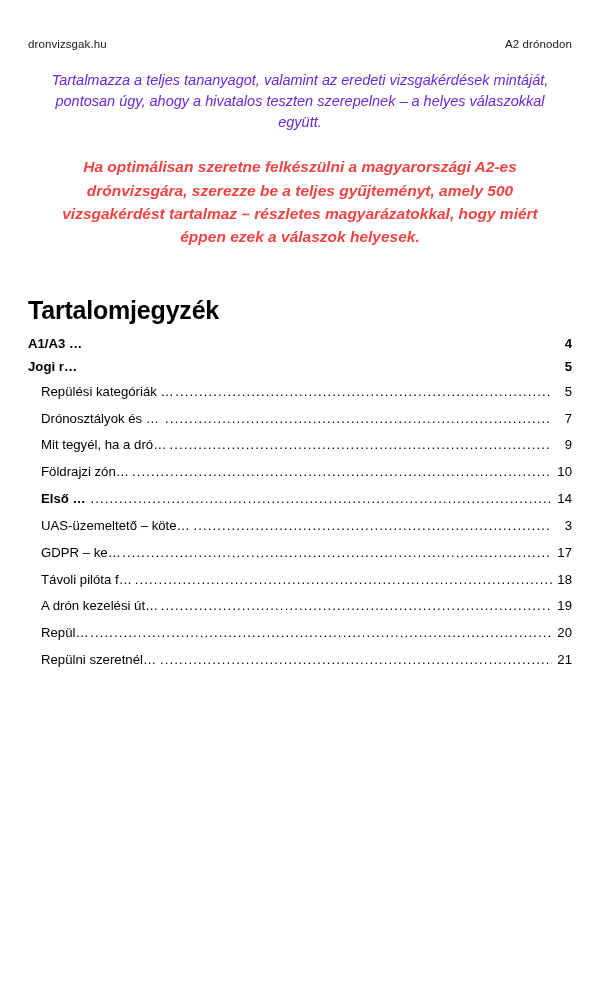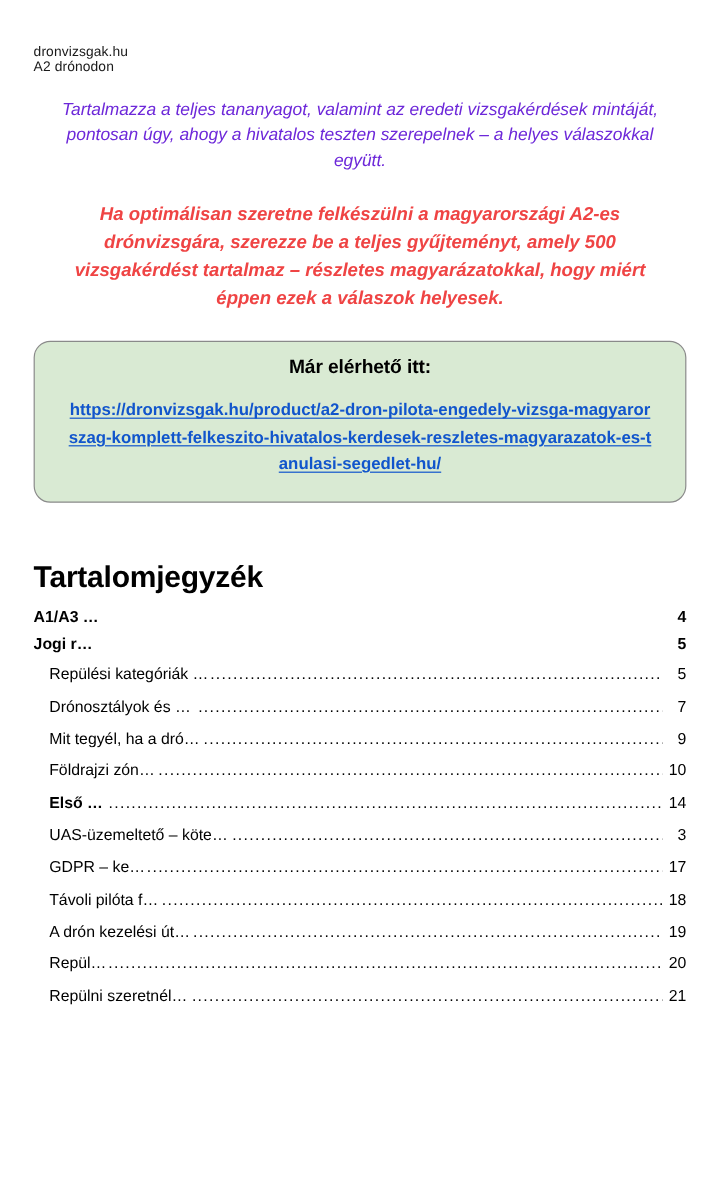--- a/index.html
+++ b/index.html
@@ -25,21 +25,20 @@
 
   
   .running-header {
     display: flex;
     justify-content: space-between;
     align-items: baseline;
     padding-top: 38px;
     font-size: 11.5px;
     color: #1a1a1a;
     letter-spacing: 0.1px;
-    flex-direction: column;
   }
 
   
   .doc-title {
     margin: 26px 0 0 0;
     padding: 0 14px;
     font-size: 23.5px;
     line-height: 1.30;
     font-weight: bold;
     text-align: center;
@@ -179,24 +178,20 @@
   <div class="running-header">
     <span>dronvizsgak.hu</span>
     <span>A2 drónodon</span>
   </div>
 
 
   <p class="subtitle">Tartalmazza a teljes tananyagot, valamint az eredeti vizsgakérdések mintáját, pontosan úgy, ahogy a hivatalos teszten szerepelnek – a helyes válaszokkal együtt.</p>
 
   <p class="lead">Ha optimálisan szeretne felkészülni a magyarországi A2-es drónvizsgára, szerezze be a teljes gyűjteményt, amely 500 vizsgakérdést tartalmaz – részletes magyarázatokkal, hogy miért éppen ezek a válaszok helyesek.</p>
 
-  <div class="callout">
-    <div class="callout-heading">Már elérhető itt:</div>
-    <a class="callout-link">https://dronvizsgak.hu/product/a2-dron-pilota-engedely-vizsga-magyarorszag-komplett-felkeszito-hivatalos-kerdesek-reszletes-magyarazatok-es-tanulasi-segedlet-hu/</a>
-  </div>
 
   <div class="toc">
     <div class="toc-title">Tartalomjegyzék</div>
     <div>
         <div class="toc-row level-1">
           <span class="toc-label bold-label">A1/A3 Nyílt kategória</span>
           <span class="toc-leader">............................................................................................................................................................................................................................</span>
           <span class="toc-page">4</span>
         </div>
         <div class="toc-row level-1">

